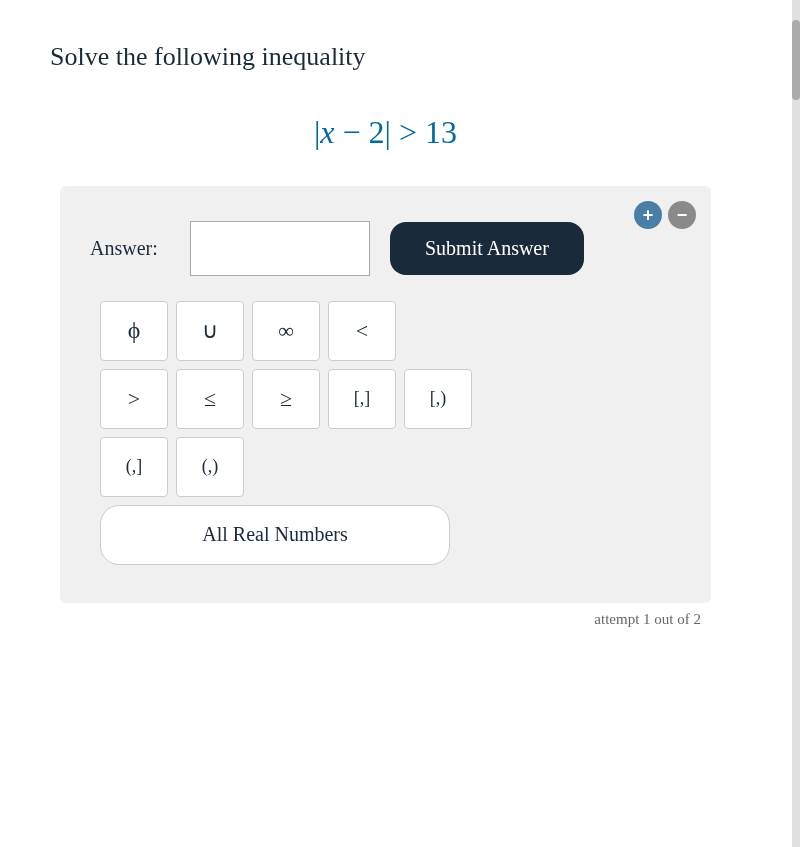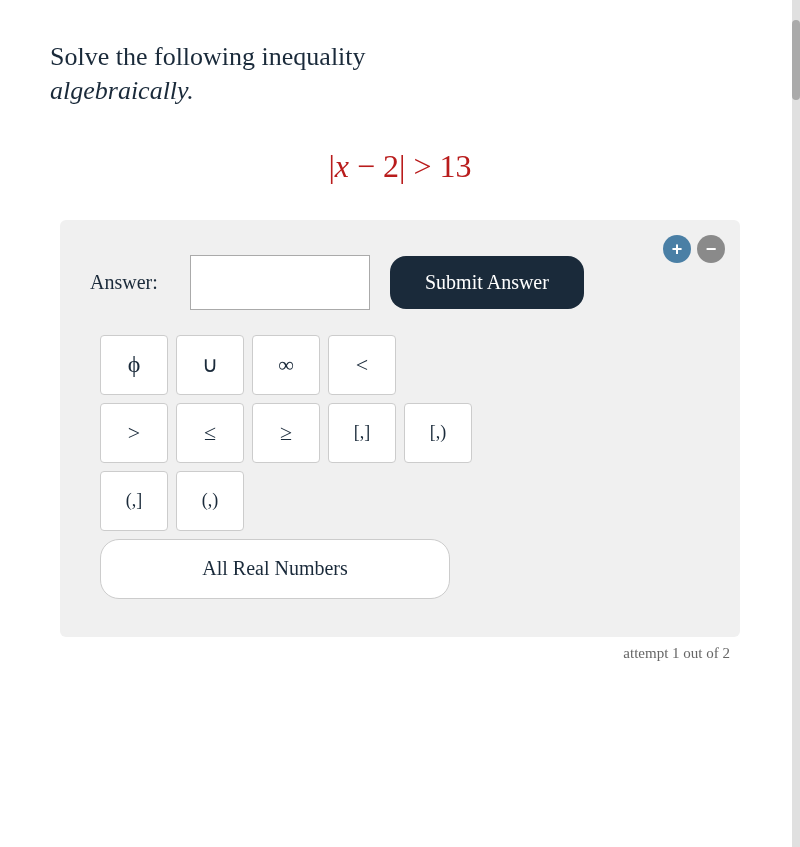--- a/index.html
+++ b/index.html
@@ -11,21 +11,21 @@
     body {
       width: 800px;
       height: 847px;
       background: #ffffff;
       font-family: Georgia, 'Times New Roman', serif;
       overflow: hidden;
       position: relative;
     }
 
     .page-content {
-      padding: 40px 50px 30px 50px;
+      padding: 40px 79px 30px 50px;
     }
 
     .problem-title {
       font-size: 26px;
       color: #1a2a3a;
       font-weight: normal;
       line-height: 1.3;
       margin-bottom: 40px;
     }
 
@@ -33,21 +33,21 @@
       font-style: italic;
     }
 
     .equation-container {
       text-align: center;
       margin-bottom: 35px;
     }
 
     .equation {
       font-size: 32px;
-      color: #b91c1c;
+      color: #0369a1;
       font-style: italic;
     }
 
     .equation .abs {
       font-style: normal;
     }
 
     .answer-panel {
       background: #f0f0f0;
       border-radius: 6px;
@@ -187,21 +187,20 @@
       padding-right: 20px;
     }
   </style>
 </head>
 <body>
 
 <div class="page-content">
 
   <div class="problem-title">
     <span>Solve the following inequality</span><br>
-    <em>algebraically.</em>
   </div>
 
   <div class="equation-container">
     <span class="equation">
       <span class="abs">|</span><span style="font-style:italic;">x</span><span class="abs"> − 2| &gt; 13</span>
     </span>
   </div>
 
   <div class="answer-panel">
 

